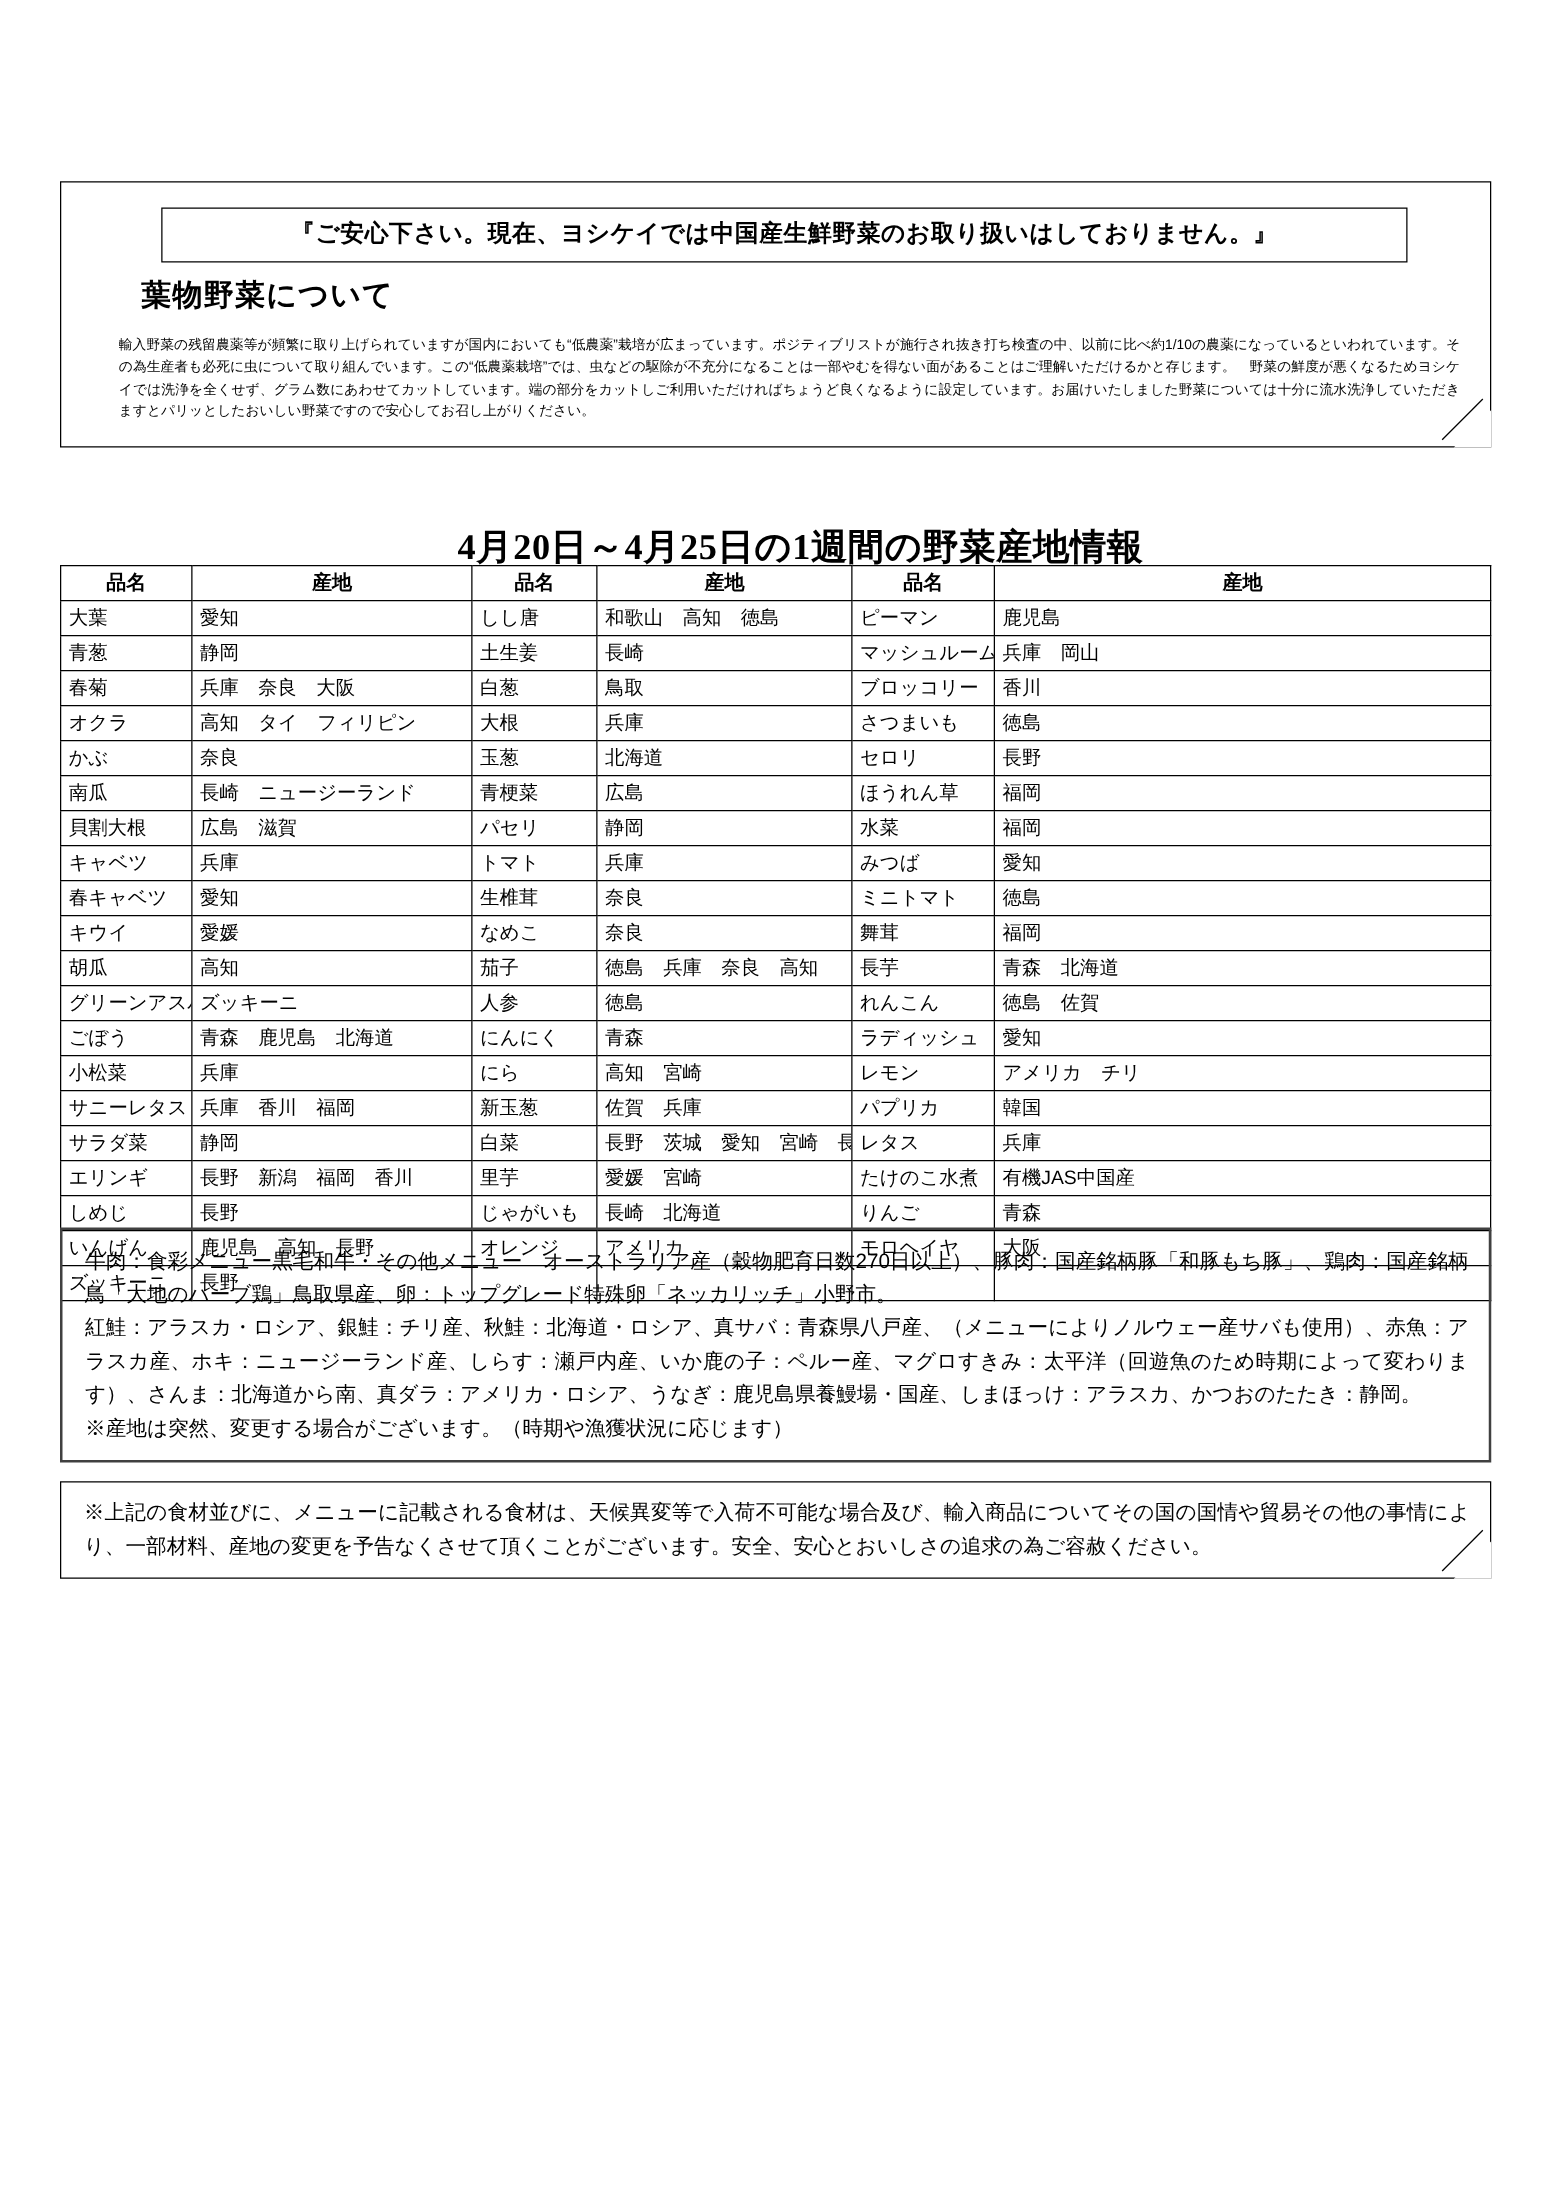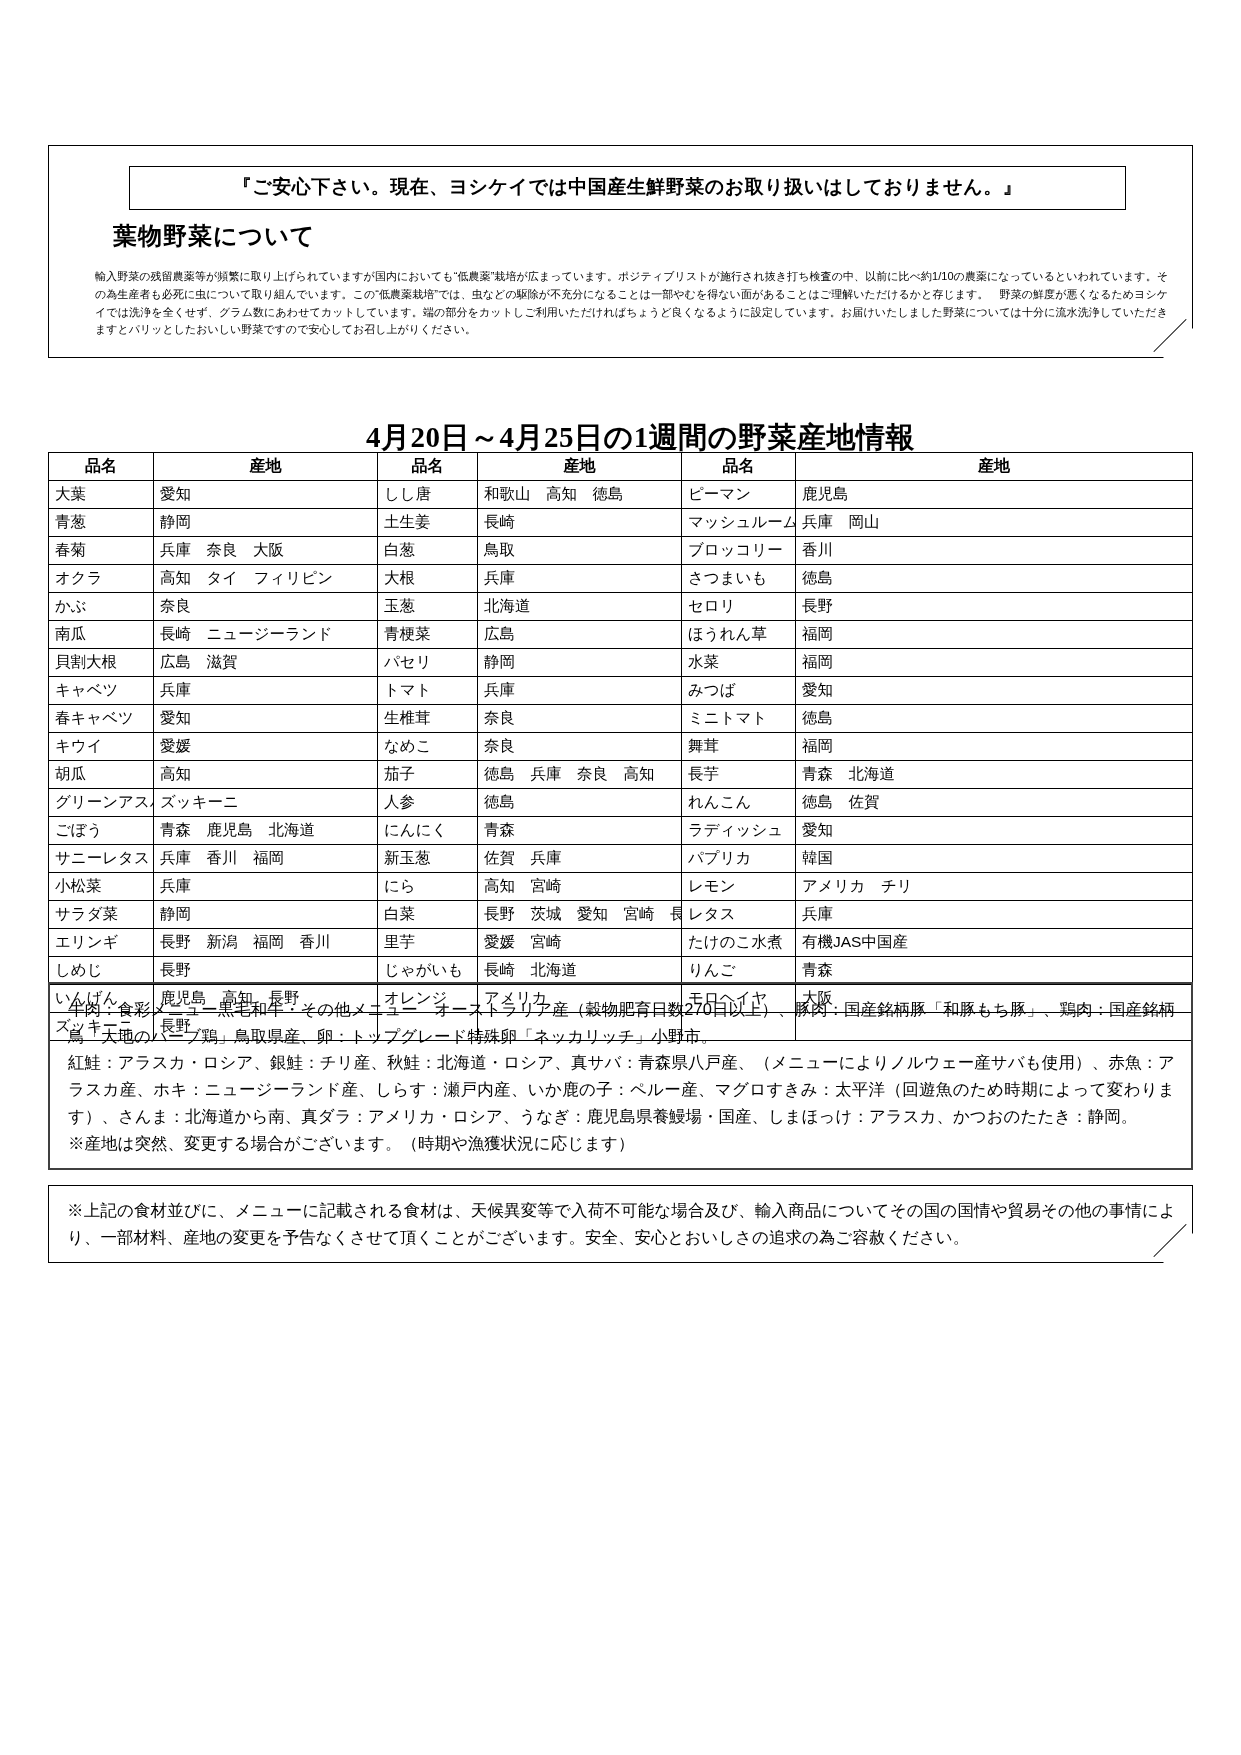--- a/index.html
+++ b/index.html
@@ -288,36 +288,36 @@
         </tr>
         <tr>
           <td>ごぼう</td>
           <td>青森　鹿児島　北海道</td>
           <td>にんにく</td>
           <td>青森</td>
           <td>ラディッシュ</td>
           <td>愛知</td>
         </tr>
         <tr>
+          <td>小松菜</td>
+          <td>兵庫</td>
+          <td>にら</td>
+          <td>高知　宮崎</td>
+          <td>レモン</td>
+          <td>アメリカ　チリ</td>
+        </tr>
+        <tr>
           <td>サニーレタス</td>
           <td>兵庫　香川　福岡</td>
           <td>新玉葱</td>
           <td>佐賀　兵庫</td>
           <td>パプリカ</td>
           <td>韓国</td>
         </tr>
         <tr>
-          <td>小松菜</td>
-          <td>兵庫</td>
-          <td>にら</td>
-          <td>高知　宮崎</td>
-          <td>レモン</td>
-          <td>アメリカ　チリ</td>
-        </tr>
-        <tr>
           <td>サラダ菜</td>
           <td>静岡</td>
           <td>白菜</td>
           <td>長野　茨城　愛知　宮崎　長崎</td>
           <td>レタス</td>
           <td>兵庫</td>
         </tr>
         <tr>
           <td>エリンギ</td>
           <td>長野　新潟　福岡　香川</td>

